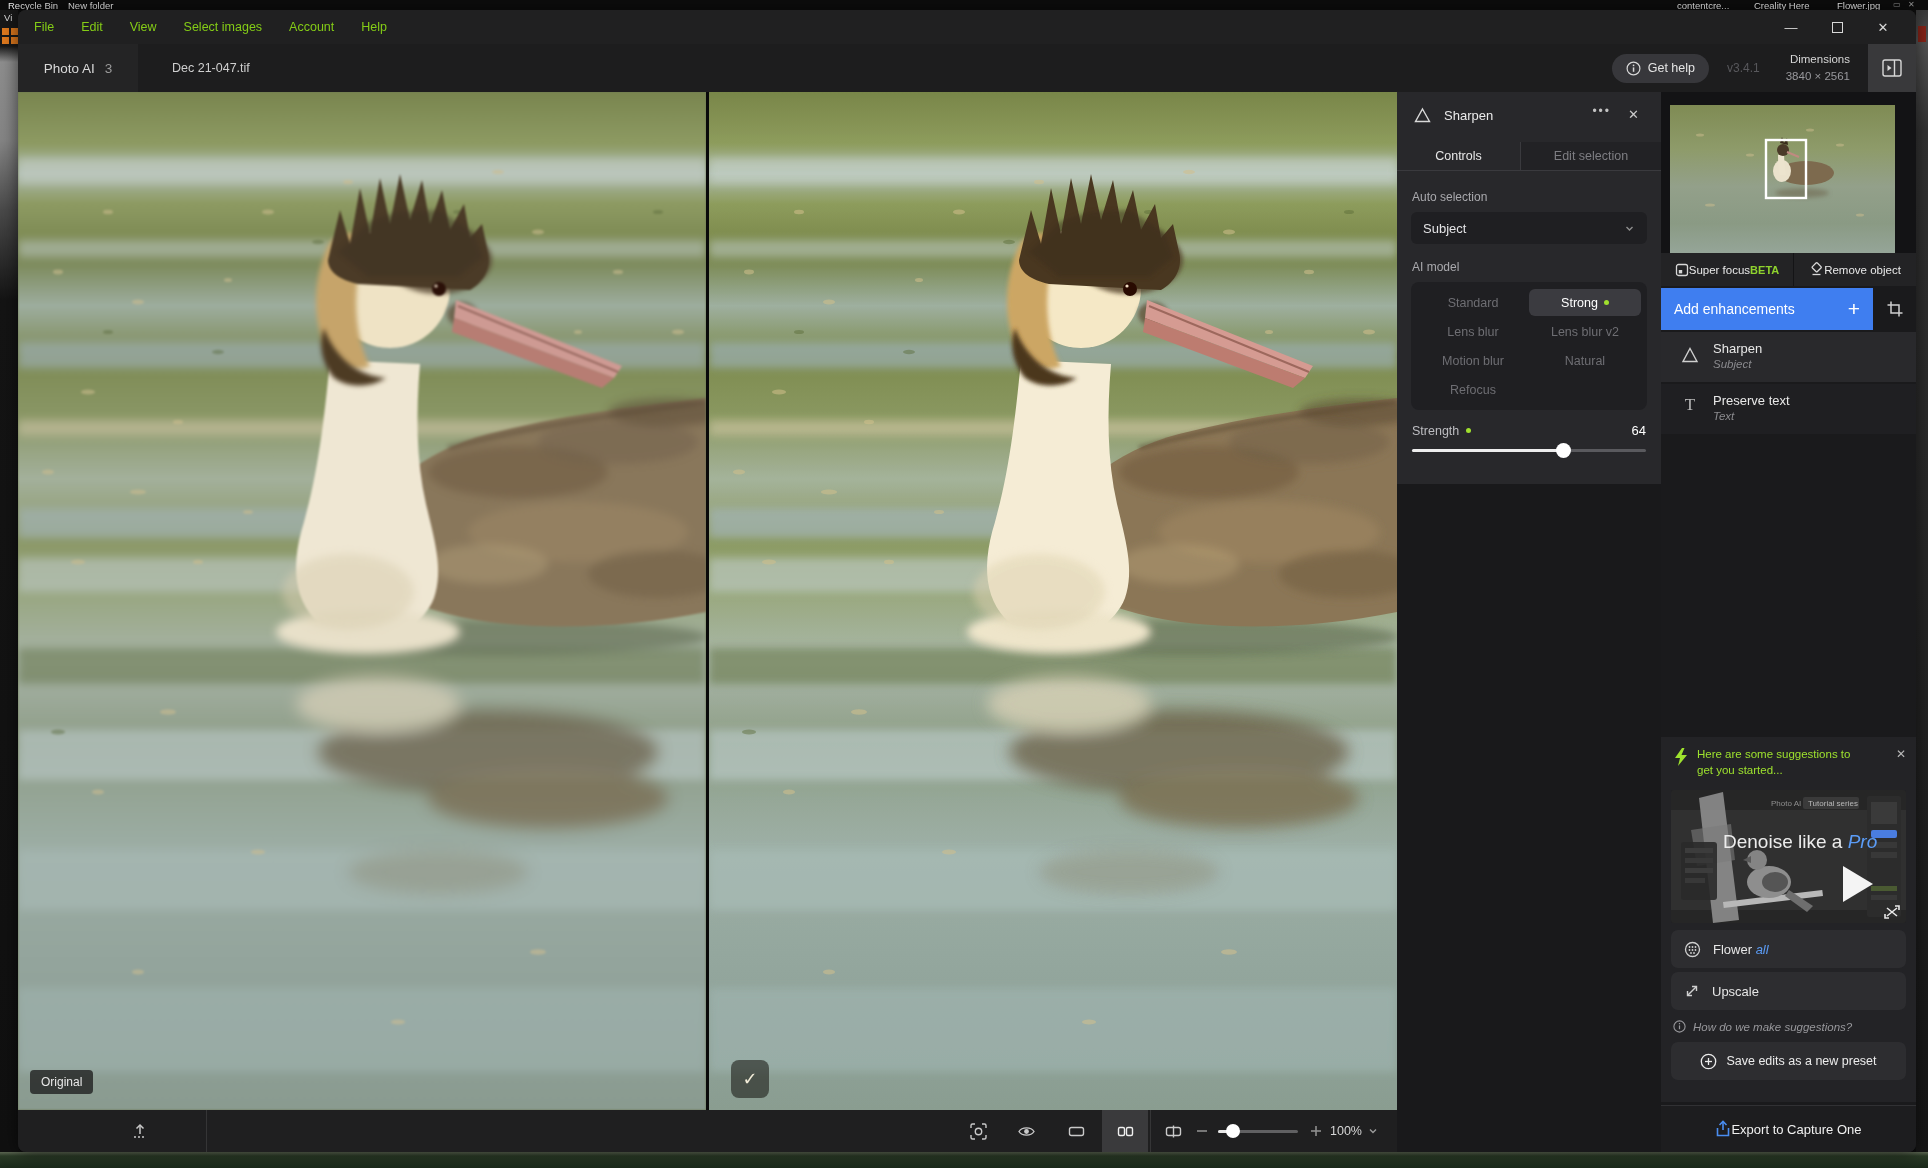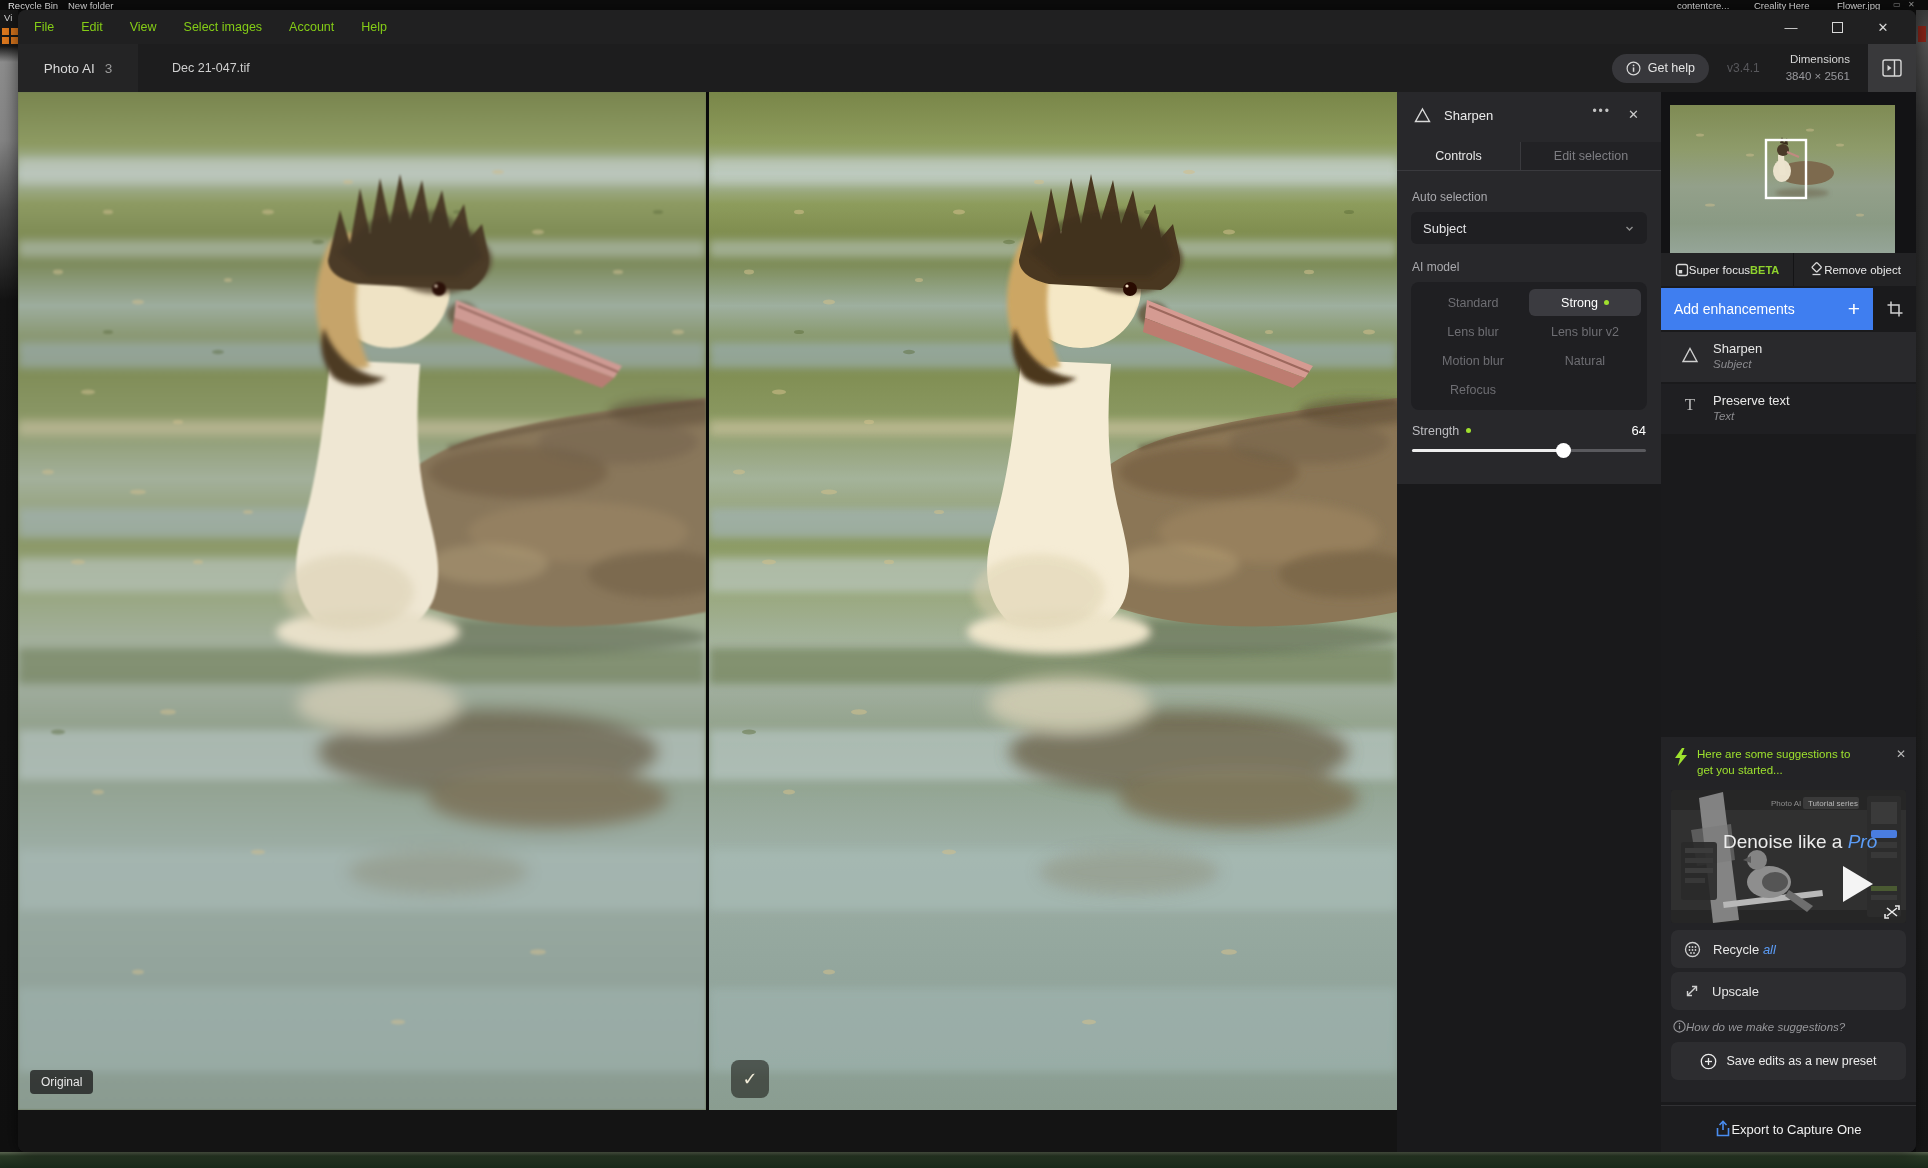--- a/index.html
+++ b/index.html
@@ -35,21 +35,21 @@
   .file-tab{margin-left:34px;font-size:12.5px;color:#cfcfcf}
   .header-right{position:absolute;right:0;top:0;height:48px;display:flex;align-items:center}
   .get-help{display:flex;align-items:center;gap:7px;background:#37373b;border-radius:16px;height:29px;padding:2px 14px;color:#e4e4e4;font-size:12.5px}
   .ver-text{font-size:12px;color:#58585c;margin-left:18px}
   .dims{margin-left:26px;text-align:right;line-height:1.5}
   .dims .l1{font-size:11.5px;color:#d6d6d6}
   .dims .l2{font-size:11.5px;color:#98989c}
   .panel-toggle{width:48px;height:48px;background:#39393b;margin-left:18px;display:flex;align-items:center;justify-content:center}
   
   .main{display:flex;height:1060px}
-  .canvas-col{width:1379px;flex:none;display:flex;flex-direction:row;background:#141414}
+  .canvas-col{width:1379px;flex:none;display:flex;flex-direction:column;background:#141414}
   .panes{height:1018px;display:flex}
   .pane{position:relative;width:688px;height:1018px;overflow:hidden;background:#6e7a52}
   .pane svg.scene{position:absolute;inset:0;width:100%;height:100%}
   .pane.original svg.scene{filter:blur(1.15px) saturate(.97)}
   .pane.enhanced svg.scene{filter:contrast(1.05) saturate(1.05)}
   .pane-divider{width:3px;background:#0a0a0a;flex:none}
   .original-badge{position:absolute;left:12px;bottom:16px;background:rgba(30,30,30,.78);color:#e8e8e8;font-size:12px;padding:5px 11px;border-radius:4px}
   .check-badge{position:absolute;left:22px;bottom:12px;width:38px;height:38px;background:rgba(28,28,24,.6);border-radius:8px;color:#f2ecd8;font-size:18px;display:flex;align-items:center;justify-content:center}
   
   .canvas-toolbar{position:relative;height:42px;background:#1f1f20;flex:none}
@@ -105,21 +105,21 @@
   .enh-name{position:absolute;left:52px;top:9px;font-size:13px;color:#e8e8e8}
   .enh-sub{position:absolute;left:52px;top:26px;font-size:11.5px;font-style:italic;color:#8a8a8e}
   .tserif{font-family:"Liberation Serif",serif;font-size:17px;color:#b8b8b8}
   .suggest{position:absolute;left:0;top:645px;width:255px;height:365px;background:#232326}
   .sg-header{position:absolute;left:12px;top:10px;width:200px;display:flex;gap:8px}
   .sg-text{font-size:11.5px;line-height:1.35;color:#9ee22e;width:158px}
   .sg-close{position:absolute;right:10px;top:10px;color:#b9b9b9;font-size:12px}
   .video{position:absolute;left:10px;top:53px;width:235px;height:133px;background:#232323;border-radius:3px;overflow:hidden}
   .sg-btn{position:absolute;left:10px;width:235px;height:38px;background:#2d2d30;border-radius:7px;display:flex;align-items:center;gap:12px;padding:0 13px;color:#e6e6e6;font-size:13px}
   .sg-btn .accent{color:#5b9cf6;font-style:italic}
-  .sg-how{position:absolute;left:12px;top:283px;display:flex;align-items:center;color:#97979b;font-size:11.5px;font-style:italic}
+  .sg-how{position:absolute;left:12px;top:283px;display:flex;gap:7px;align-items:center;color:#97979b;font-size:11.5px;font-style:italic}
   .sg-save{position:absolute;left:10px;top:305px;width:235px;height:38px;background:#2d2d30;border-radius:7px;display:flex;align-items:center;justify-content:center;gap:9px;color:#ececec;font-size:12.5px}
   .export-row{position:absolute;left:0;bottom:0;width:255px;height:47px;background:#1d1d1f;border-top:1px solid #313134;display:flex;align-items:center;justify-content:center;gap:0}
   .export-row .txt{font-size:13px;color:#f0f0f0}
   svg text{font-family:"Liberation Sans",sans-serif}
 </style>
 </head>
 <body>
 
 <svg width="0" height="0" style="position:absolute">
   <defs>
@@ -559,21 +559,21 @@
                   <circle cx="5.5" cy="6" r=".9"></circle>
                   <circle cx="8.5" cy="6" r=".9"></circle>
                   <circle cx="11.5" cy="6" r=".9"></circle>
                   <circle cx="5.5" cy="9" r=".9"></circle>
                   <circle cx="8.5" cy="9" r=".9"></circle>
                   <circle cx="11.5" cy="9" r=".9"></circle>
                   <circle cx="7" cy="12" r=".9"></circle>
                   <circle cx="10" cy="12" r=".9"></circle>
                 </g>
               </svg>
-            <span><span>Recycle</span> <span class="accent">all</span></span>
+            <span><span>Flower</span> <span class="accent">all</span></span>
           </div>
           <div class="sg-btn" style="top:235px">
             <svg width="16" height="16" viewBox="0 0 16 16">
                 <line x1="3.5" y1="12.5" x2="12.5" y2="3.5" stroke="#cfcfcf" stroke-width="1.4"></line>
                 <path d="M8 3.5 H12.5 V8 M8 12.5 H3.5 V8" fill="none" stroke="#cfcfcf" stroke-width="1.4"></path>
               </svg>
             <span>Upscale</span>
           </div>
           <div class="sg-how">
             <svg width="13" height="13" viewBox="0 0 13 13">

